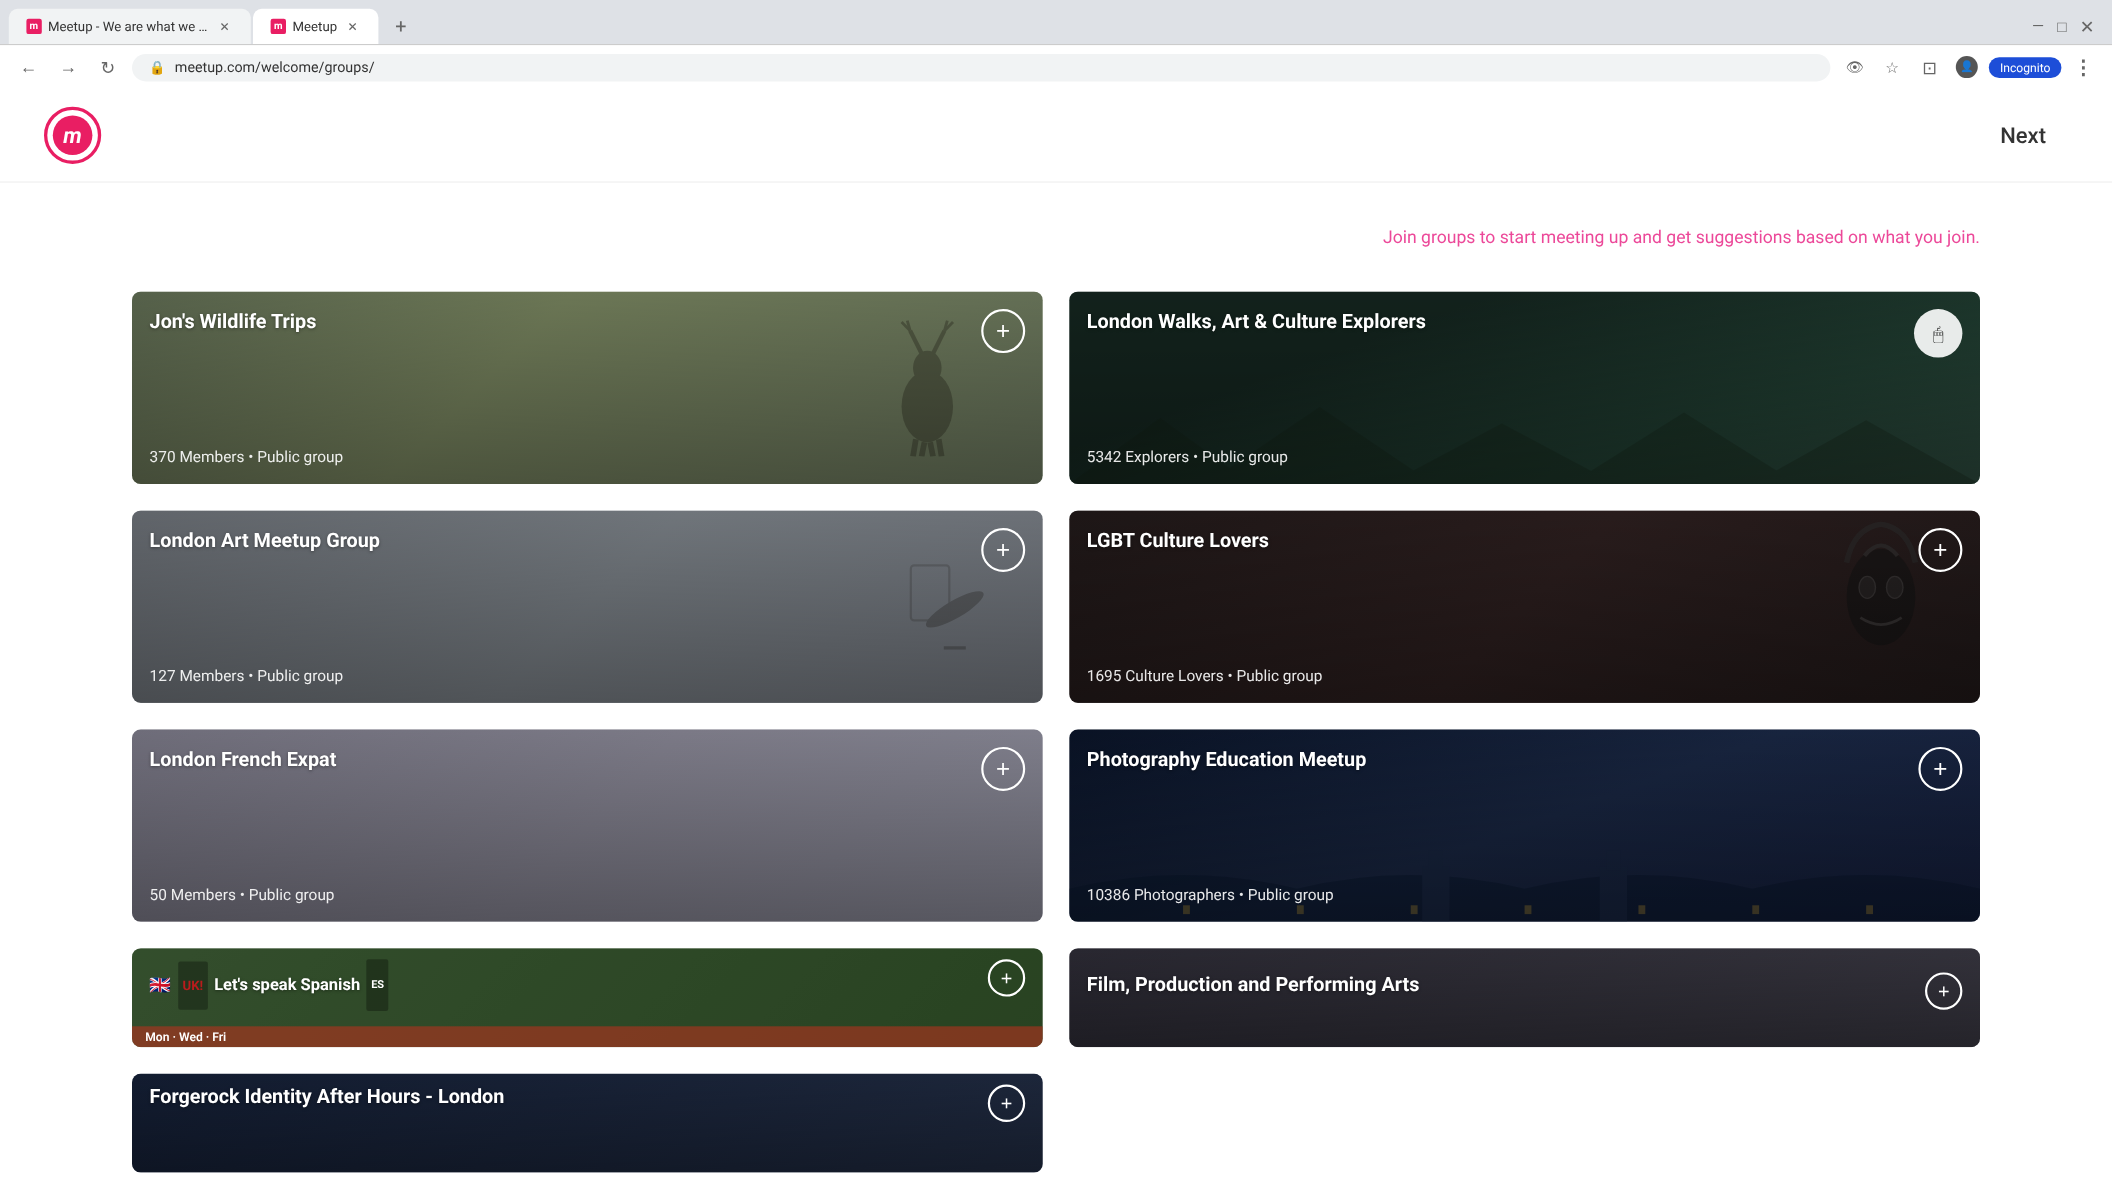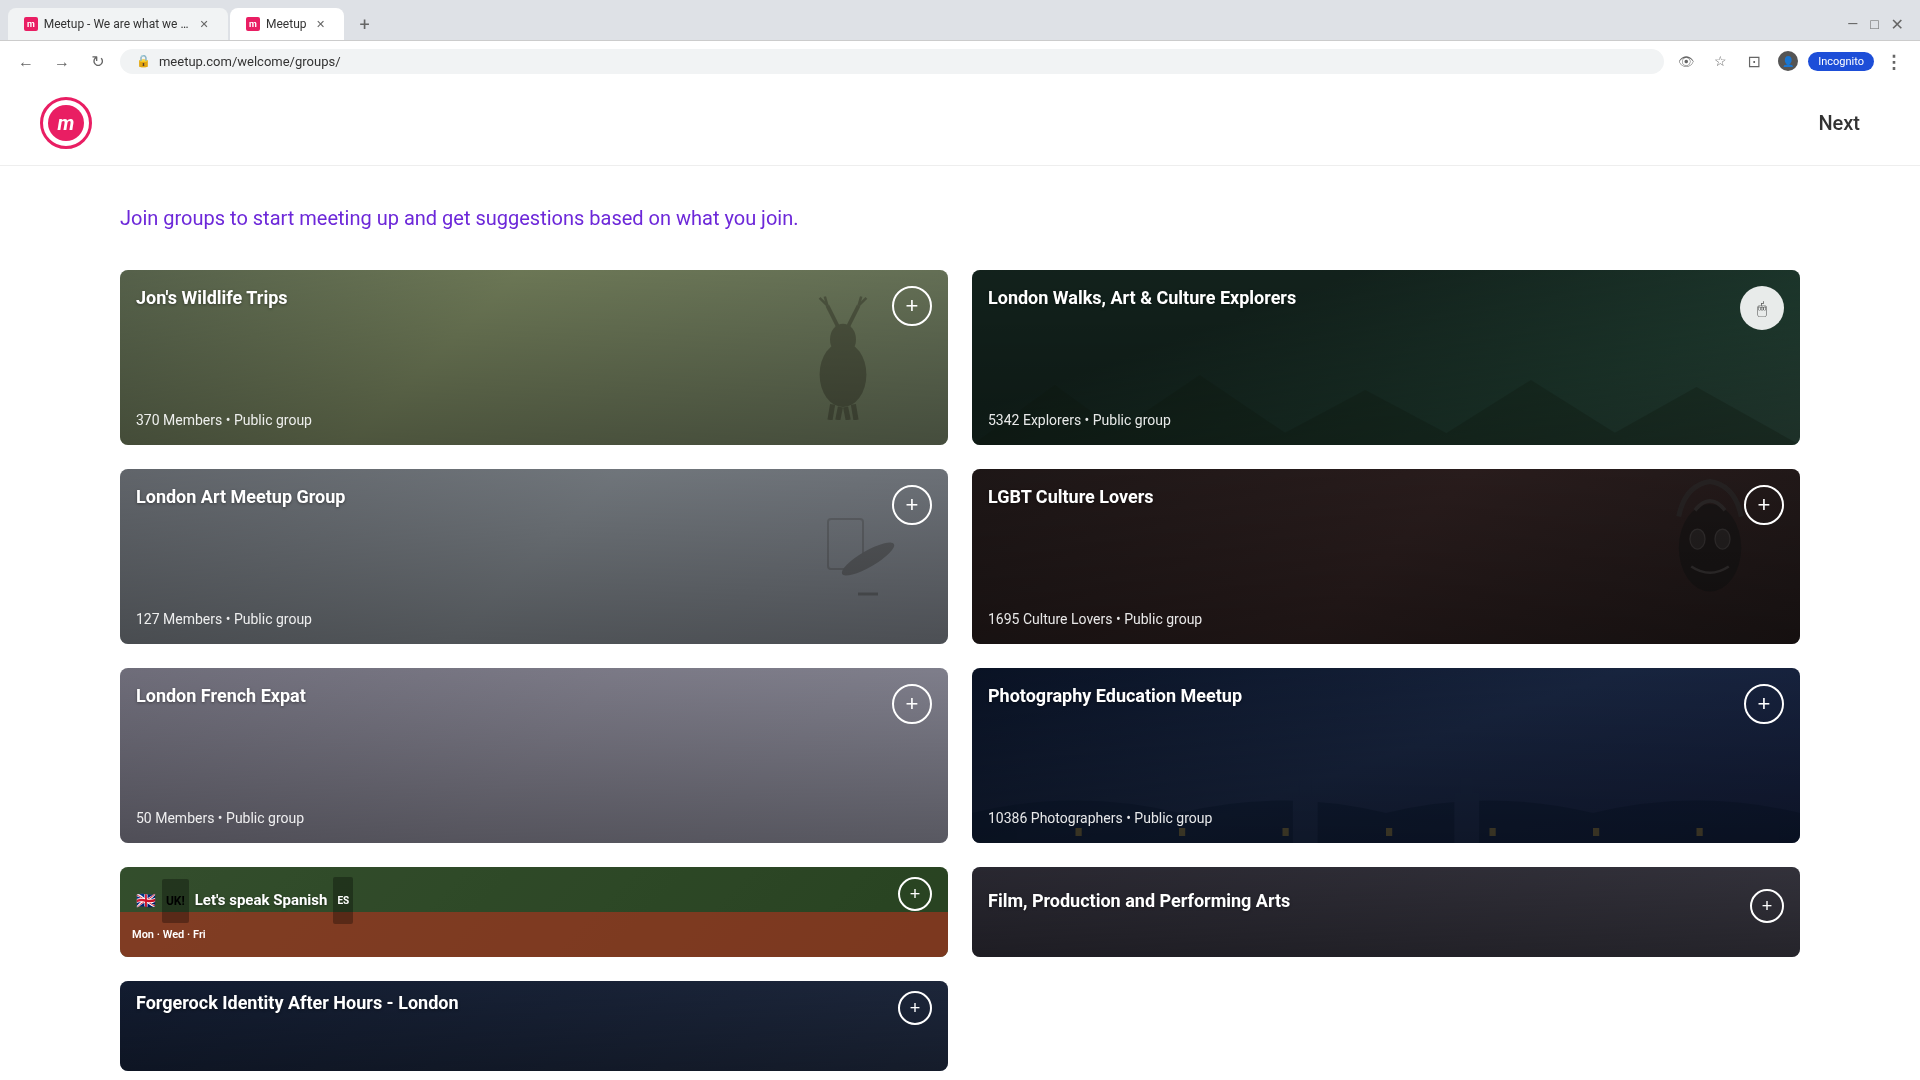--- a/index.html
+++ b/index.html
@@ -57,21 +57,21 @@
       font-size: 20px; font-weight: 500; color: #333; cursor: pointer; text-decoration: none;
       padding: 8px 20px; border-radius: 4px;
     }
 
     
     .main-section { padding: 40px 120px; }
     .page-title {
       text-align: center; font-size: 36px; font-weight: 700; color: #1a1a1a; margin-bottom: 16px;
     }
     .page-subtitle {
-      text-align: left; font-size: 20px; color: #6d28d9; margin-bottom: 40px;
+      text-align: right; font-size: 16px; color: #ec4899; margin-bottom: 40px;
     }
 
     
     .cards-grid {
       display: grid; grid-template-columns: repeat(2, 1fr); gap: 24px;
     }
 
     .group-card {
       border-radius: 8px; overflow: hidden; position: relative; cursor: pointer;
       height: 175px; display:flex; flex-direction:column; justify-content:space-between;
@@ -338,28 +338,28 @@
       </div>
 
       <div class="group-card" style="height:90px;">
         <div class="card-bg" style="
           background: linear-gradient(135deg, #4a7040 0%, #3a6030 100%);
           position:absolute; inset:0;
         "></div>
 
         <div style="position:absolute;inset:0;background:rgba(0,0,0,0.3);"></div>
 
-        <div style="position:absolute;bottom:0;left:0;right:0;height:45px;background:rgba(180,50,30,0.6);display:flex;align-items:center;padding:0 12px;">
+        <div style="position:absolute;bottom:0;left:0;right:0;height:19px;background:rgba(180,50,30,0.6);display:flex;align-items:center;padding:0 12px;">
           <span style="color:white;font-size:11px;font-weight:600;">Mon · Wed · Fri</span>
         </div>
         <div class="card-content" style="padding:10px 16px;">
           <div class="card-top">
             <div style="display:flex;align-items:center;gap:6px;">
               <span style="font-size:16px;">🇬🇧</span>
-              <span style="color:#000000;font-size:12px;font-weight:700;background:rgba(0,0,0,0.3);padding:15px 4px;border-radius:2px;">UK!</span>
+              <span style="color:#b91c1c;font-size:12px;font-weight:700;background:rgba(0,0,0,0.3);padding:15px 4px;border-radius:2px;">UK!</span>
               <span class="card-title" style="font-size:15px;">Let's speak Spanish</span>
               <span style="color:white;font-size:10px;font-weight:700;background:rgba(0,0,0,0.3);padding:18px 4px;border-radius:2px;">ES</span>
             </div>
             <button class="join-btn" style="width:34px;height:34px;font-size:18px;">+</button>
           </div>
         </div>
       </div>
 
       <div class="group-card" style="height:90px;">
         <div class="card-bg" style="

